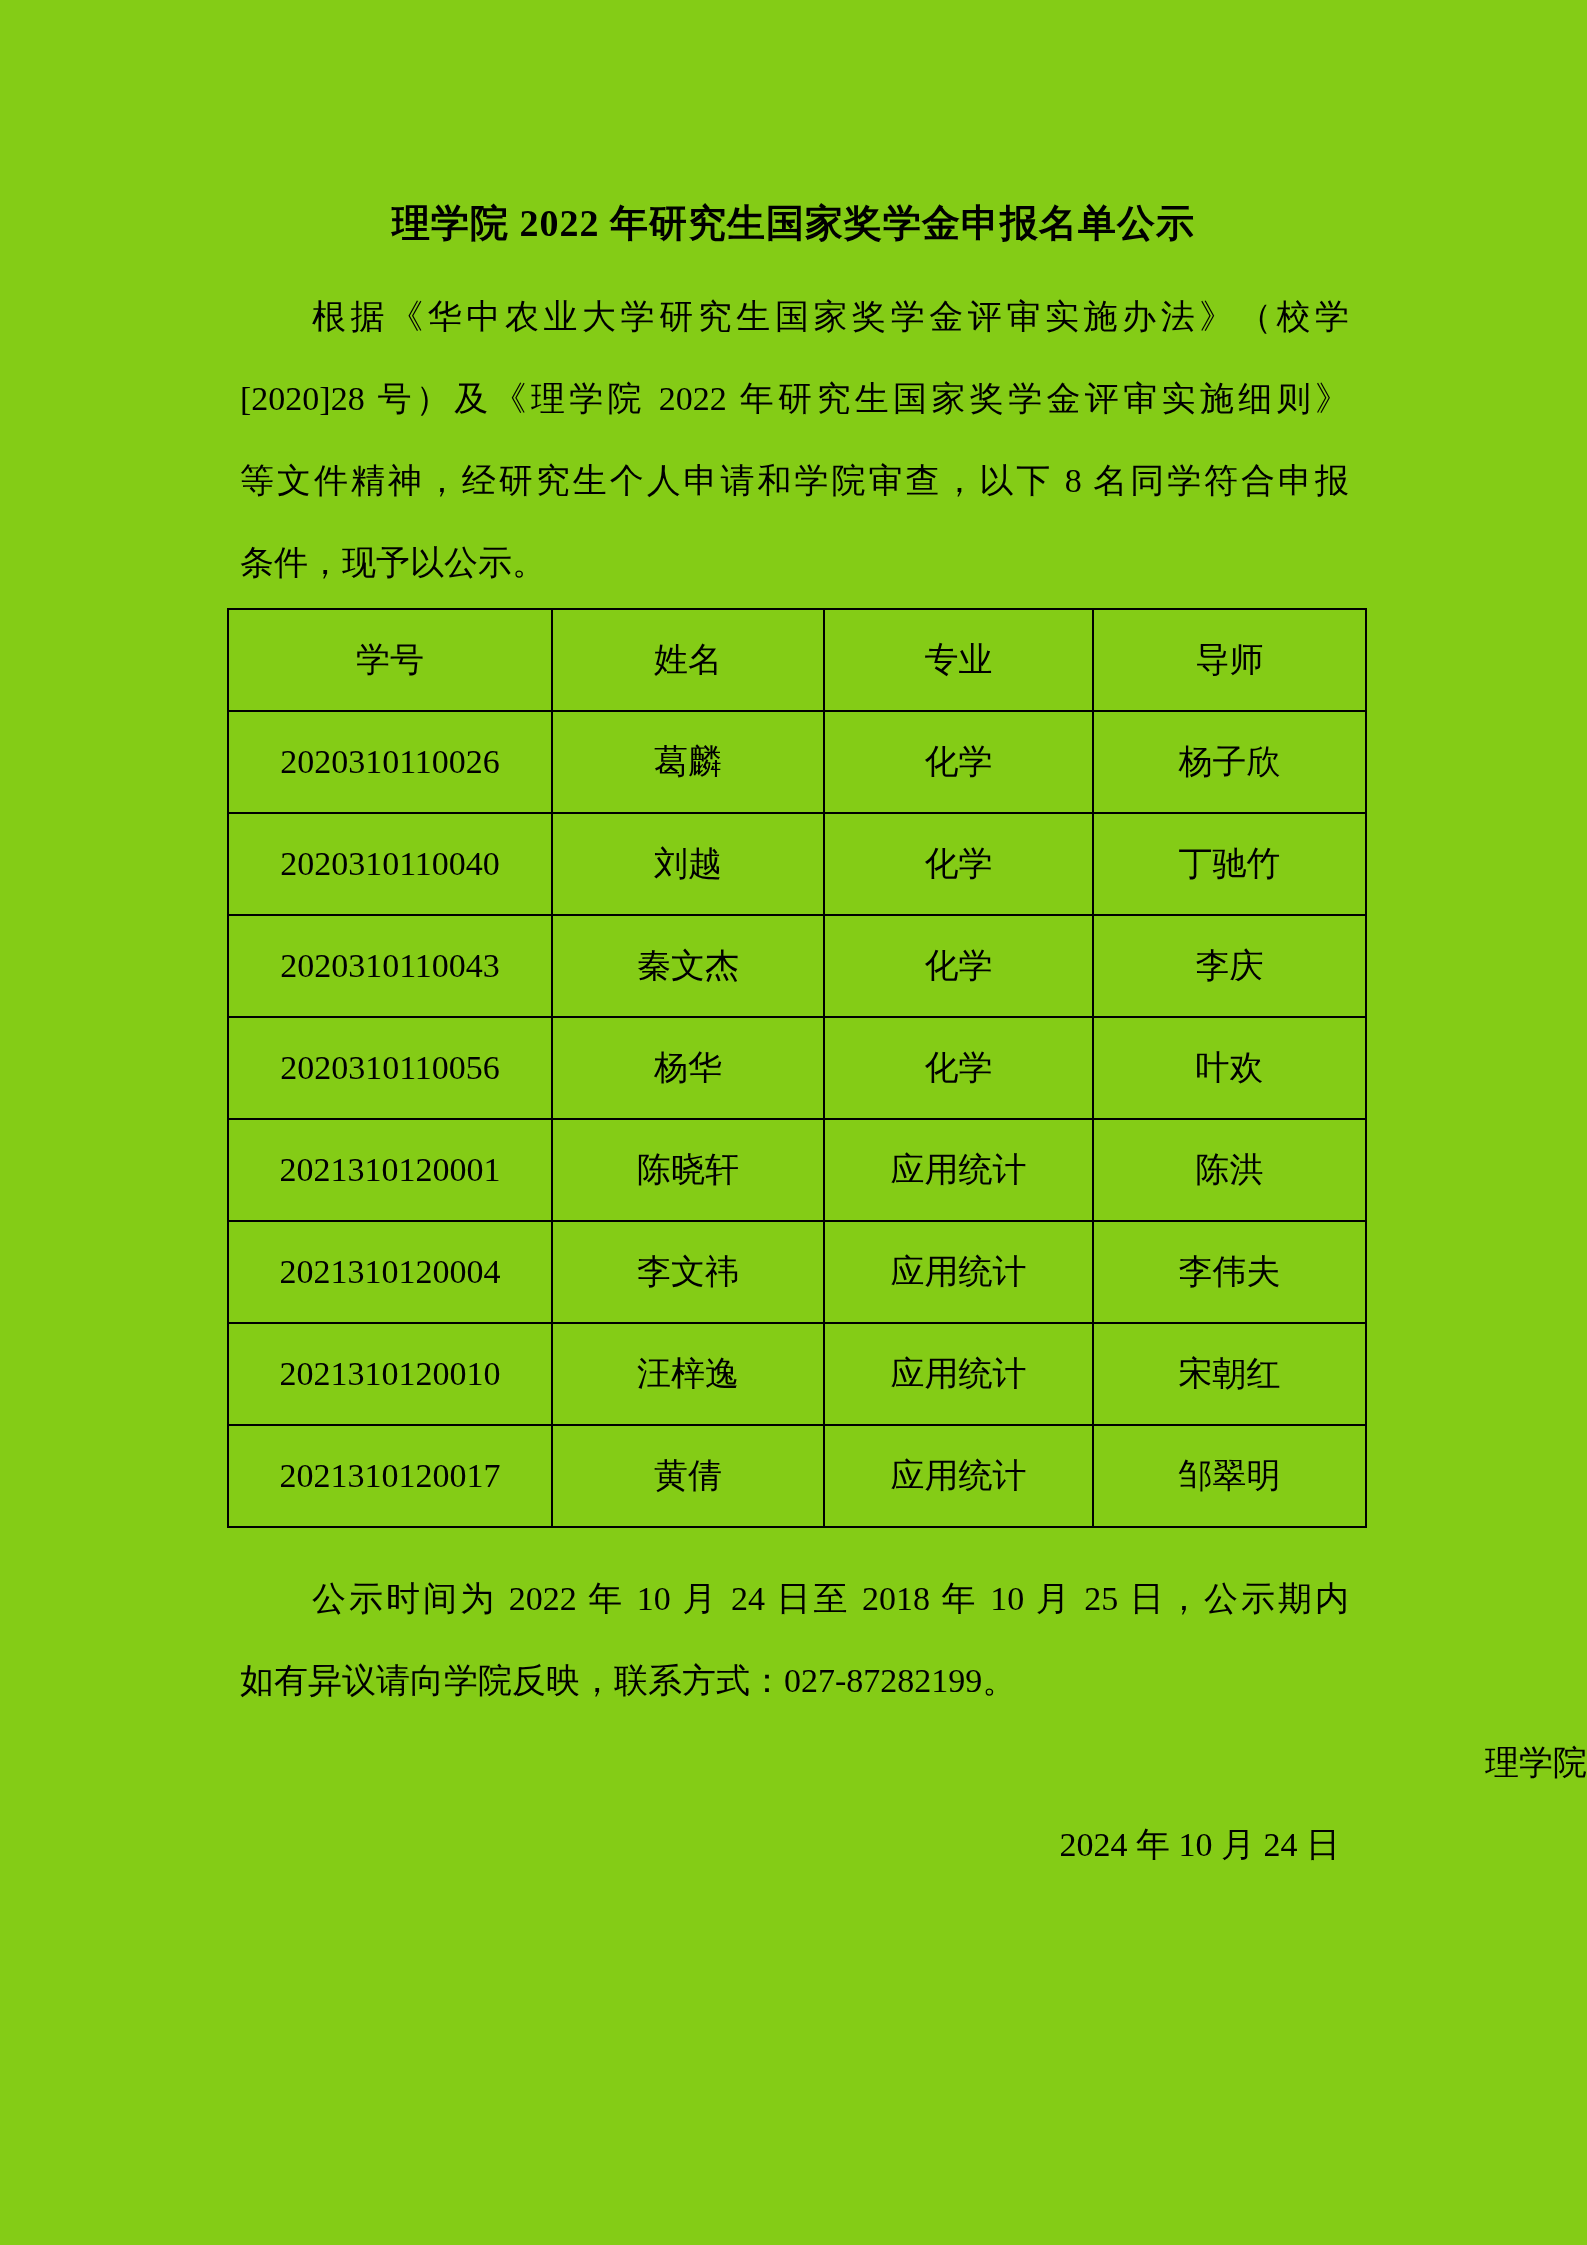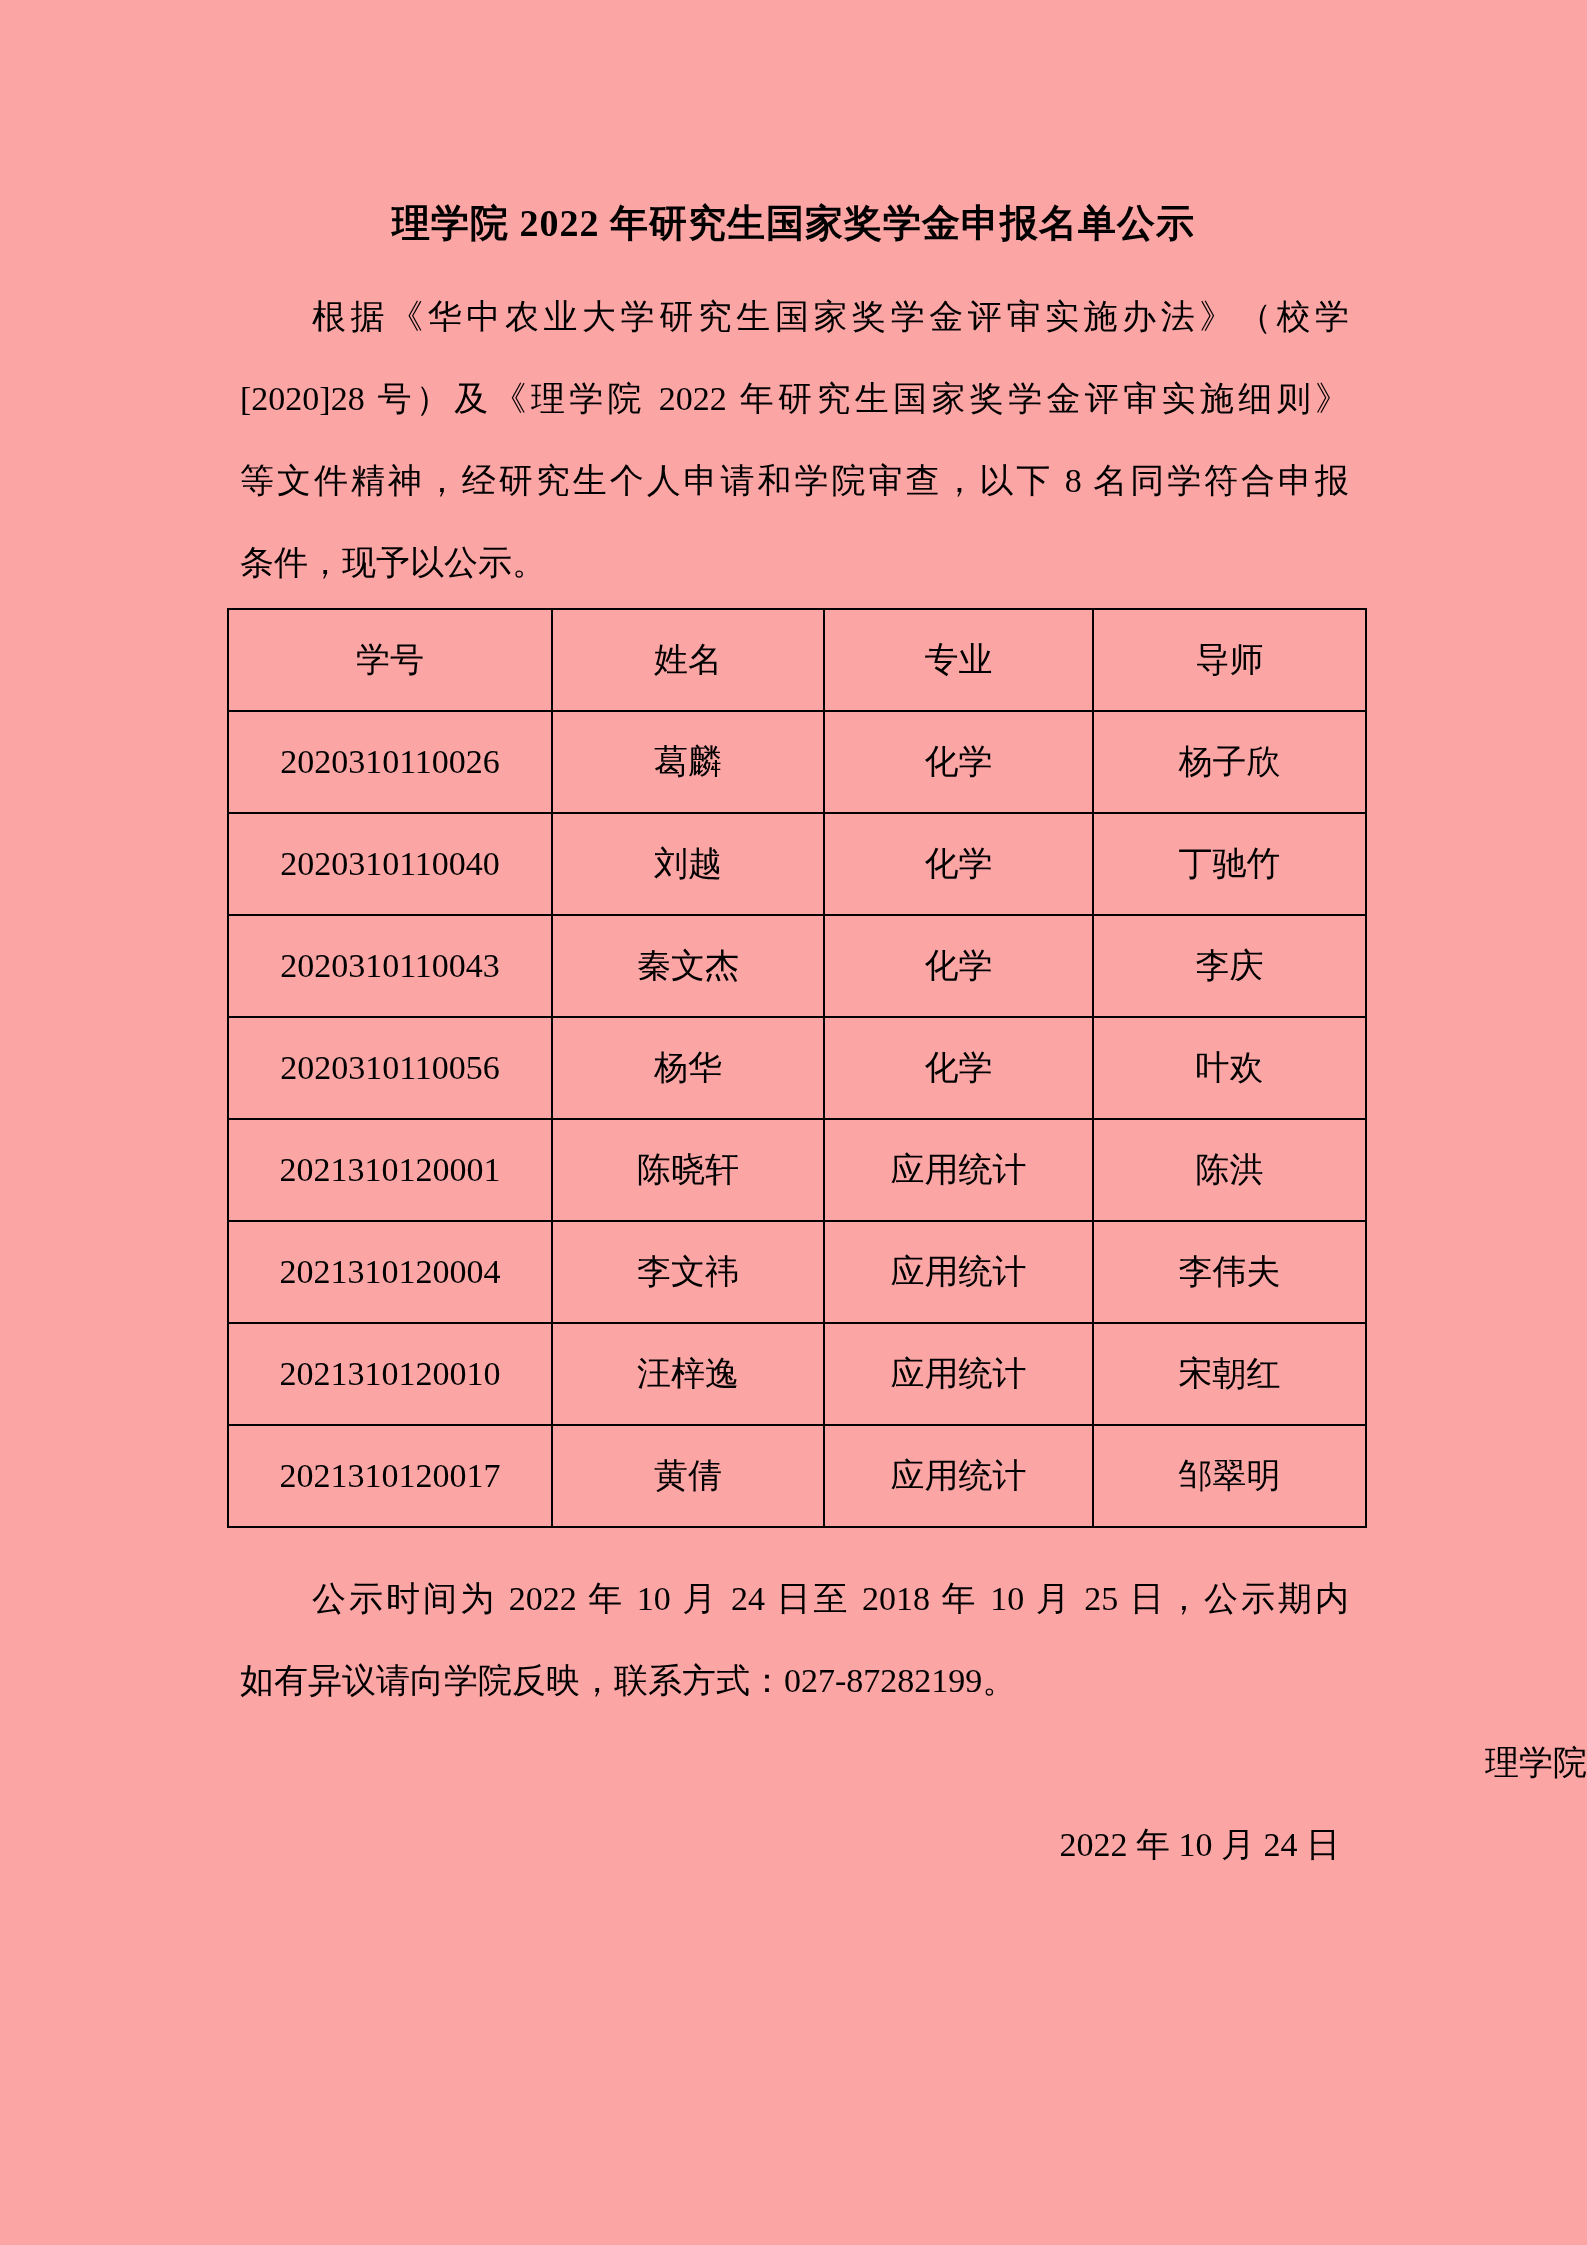--- a/index.html
+++ b/index.html
@@ -4,21 +4,21 @@
 <style>
   html, body {
     margin: 0;
     padding: 0;
     background: #ffffff;
   }
   .page {
     position: relative;
     width: 1587px;
     height: 2245px;
-    background: #fca5a5;
+    background: #84cc16;
     color: #000000;
     font-family: "Liberation Serif", "DejaVu Serif", serif;
     box-sizing: border-box;
     padding-top: 196px;
     overflow: hidden;
   }
   .title {
     margin: 0;
     font-size: 38px;
     font-weight: bold;
@@ -154,16 +154,16 @@
       </tbody>
   </table>
 
   <div class="para closing">
       <div class="line j indent">公示时间为 2022 年 10 月 24 日至 2018 年 10 月 25 日，公示期内</div>
       <div class="line">如有异议请向学院反映，联系方式：027-87282199。</div>
     </div>
 
   <div class="signature">
     <div class="sig-org">理学院</div>
-    <div class="sig-date">2022 年 10 月 24 日</div>
+    <div class="sig-date">2024 年 10 月 24 日</div>
   </div>
 
 </div>
 
 </body></html>

